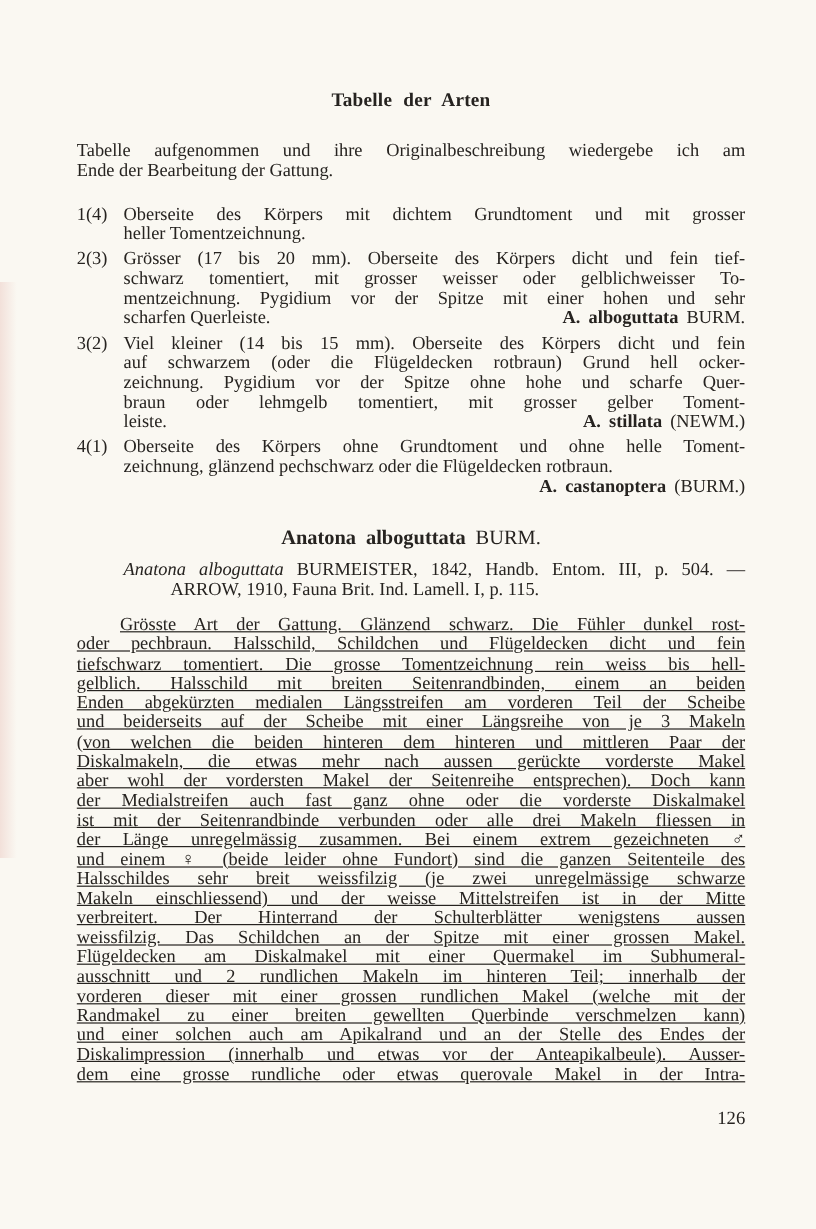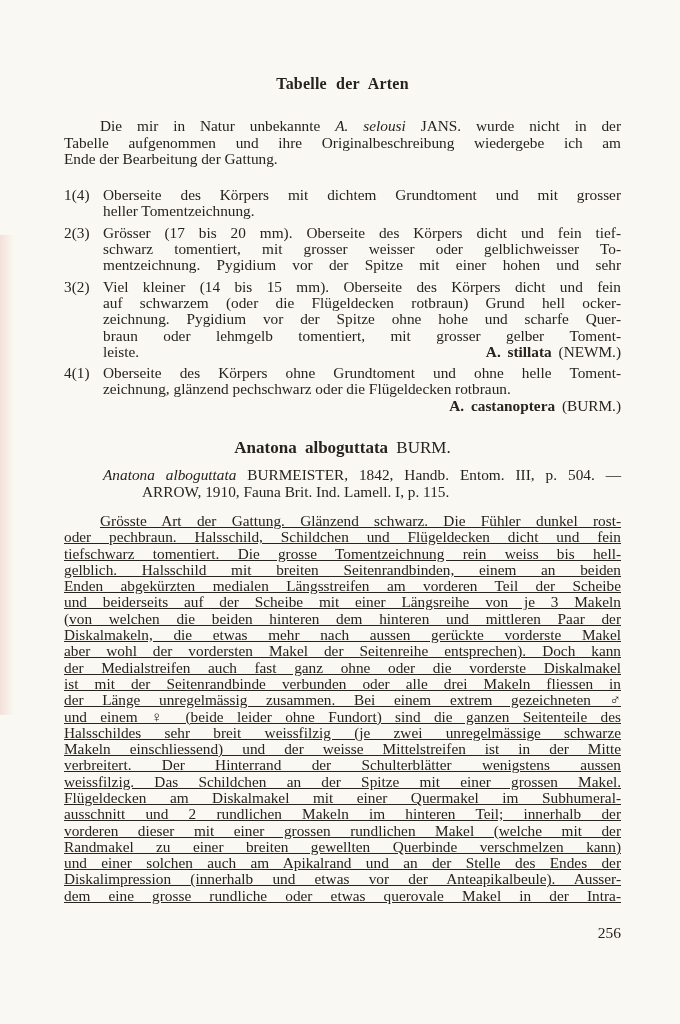--- a/index.html
+++ b/index.html
@@ -53,39 +53,42 @@
 </style>
 </head>
 <body>
 
 <div class="scan-edge"></div>
 
 <div class="page">
   <div class="title">Tabelle der Arten</div>
 
   <div class="intro">
-      <div class="line ind"><span>Die mir in Natur unbekannte </span><span class="i">A. selousi</span><span> JANS. wurde nicht in der</span></div>
       <div class="line"><span>Tabelle aufgenommen und ihre Originalbeschreibung wiedergebe ich am</span></div>
       <div class="line last"><span>Ende der Bearbeitung der Gattung.</span></div>
     </div>
 
   <div class="key">
       <div class="key-item">
         <div class="key-num">1(4)</div>
         <div class="key-lines">
           <div class="line"><span>Oberseite des Körpers mit dichtem Grundtoment und mit grosser</span></div>
           <div class="line last"><span>heller Tomentzeichnung.</span></div>
         </div>
       </div>
       <div class="key-item">
         <div class="key-num">2(3)</div>
         <div class="key-lines">
           <div class="line"><span>Grösser (17 bis 20 mm). Oberseite des Körpers dicht und fein tief-</span></div>
           <div class="line"><span>schwarz tomentiert, mit grosser weisser oder gelblichweisser To-</span></div>
           <div class="line"><span>mentzeichnung. Pygidium vor der Spitze mit einer hohen und sehr</span></div>
+          <div class="line flex">
+            <span><span>scharfen Querleiste.</span></span>
+            <span class="right"><span class="b">A. alboguttata</span><span> BURM.</span></span>
+          </div>
         </div>
       </div>
       <div class="key-item">
         <div class="key-num">3(2)</div>
         <div class="key-lines">
           <div class="line"><span>Viel kleiner (14 bis 15 mm). Oberseite des Körpers dicht und fein</span></div>
           <div class="line"><span>auf schwarzem (oder die Flügeldecken rotbraun) Grund hell ocker-</span></div>
           <div class="line"><span>zeichnung. Pygidium vor der Spitze ohne hohe und scharfe Quer-</span></div>
           <div class="line"><span>braun oder lehmgelb tomentiert, mit grosser gelber Toment-</span></div>
           <div class="line flex">
@@ -136,14 +139,14 @@
       <div class="line"><span>weissfilzig. Das Schildchen an der Spitze mit einer grossen Makel.</span></div>
       <div class="line"><span>Flügeldecken am Diskalmakel mit einer Quermakel im Subhumeral-</span></div>
       <div class="line"><span>ausschnitt und 2 rundlichen Makeln im hinteren Teil; innerhalb der</span></div>
       <div class="line"><span>vorderen dieser mit einer grossen rundlichen Makel (welche mit der</span></div>
       <div class="line"><span>Randmakel zu einer breiten gewellten Querbinde verschmelzen kann)</span></div>
       <div class="line"><span>und einer solchen auch am Apikalrand und an der Stelle des Endes der</span></div>
       <div class="line"><span>Diskalimpression (innerhalb und etwas vor der Anteapikalbeule). Ausser-</span></div>
       <div class="line"><span>dem eine grosse rundliche oder etwas querovale Makel in der Intra-</span></div>
     </div>
 
-  <div class="pagenum">256</div>
+  <div class="pagenum">126</div>
 </div>
 
 </body></html>

